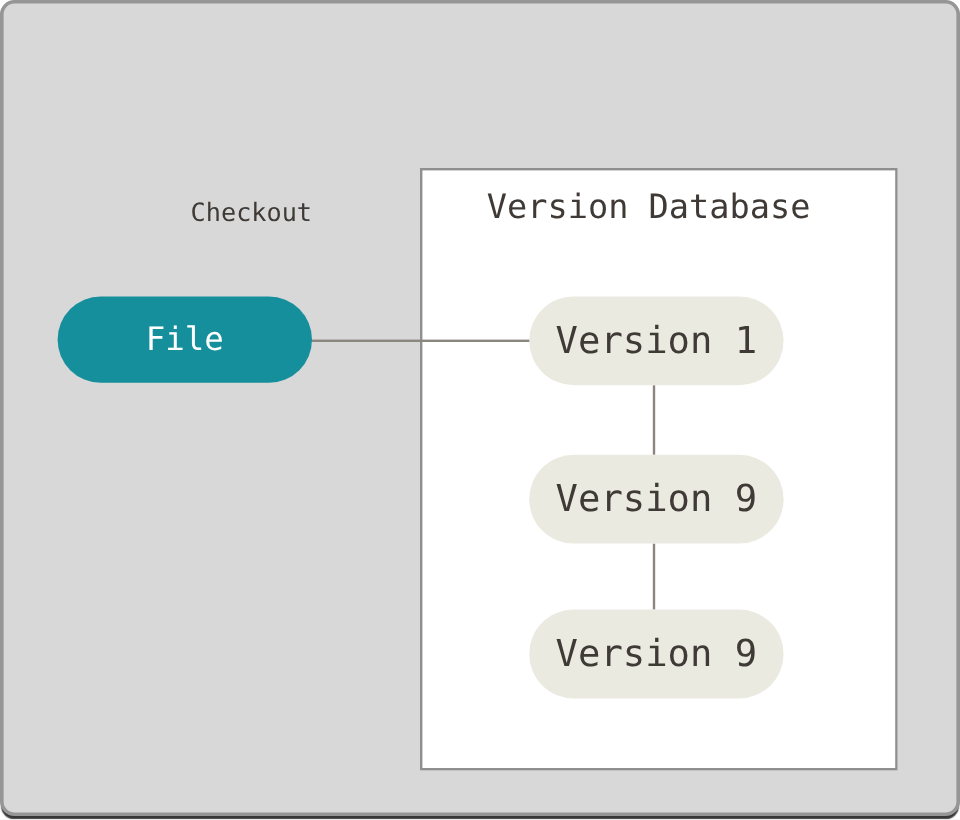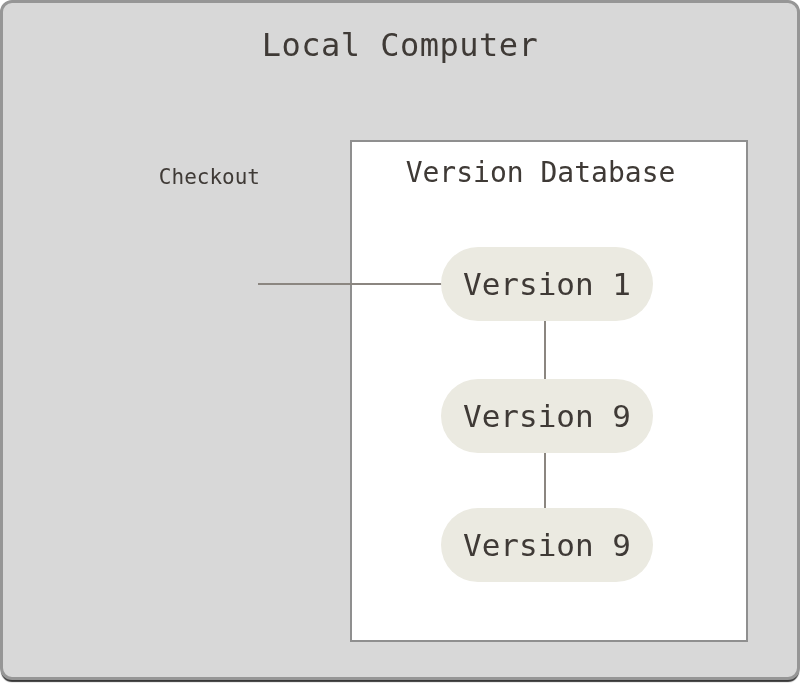--- a/index.html
+++ b/index.html
@@ -101,34 +101,36 @@
   .version-pill.v2 { top: 379px; }
   .version-pill.v1 { top: 508px; }
 </style>
 </head>
 <body>
 
 <div class="canvas">
 
   <div class="frame"></div>
 
-  <div class="diagram-title">Local Computer</div>
 
   <div class="checkout-label">Checkout</div>
 
   <div class="vd-box"></div>
 
   <div class="vd-title">Version Database</div>
 
   <div class="h-line"></div>
 
   <div class="v-line seg1"></div>
 
   <div class="v-line seg2"></div>
 
+  <div class="pill file-pill">
+    <span>File</span>
+  </div>
 
   <div class="pill version-pill v3">
     <span>Version 1</span>
   </div>
 
   <div class="pill version-pill v2">
     <span>Version 9</span>
   </div>
 
   <div class="pill version-pill v1">

